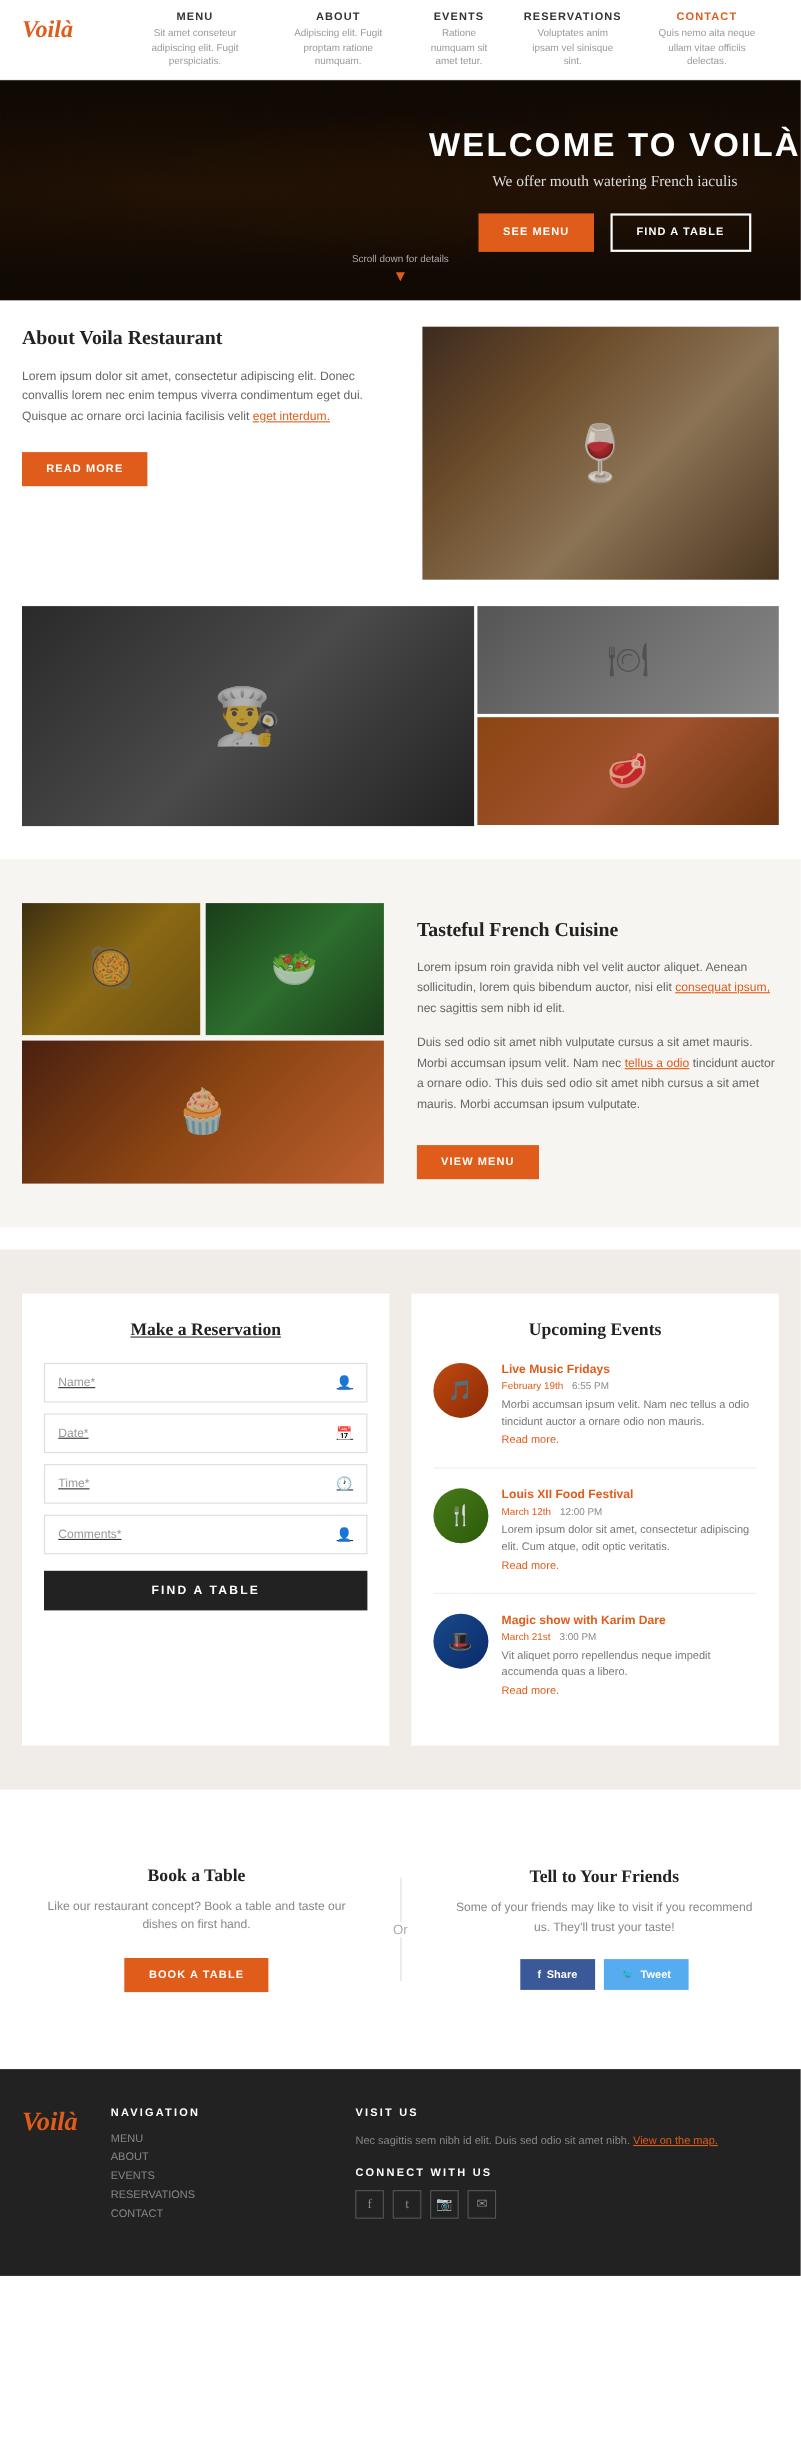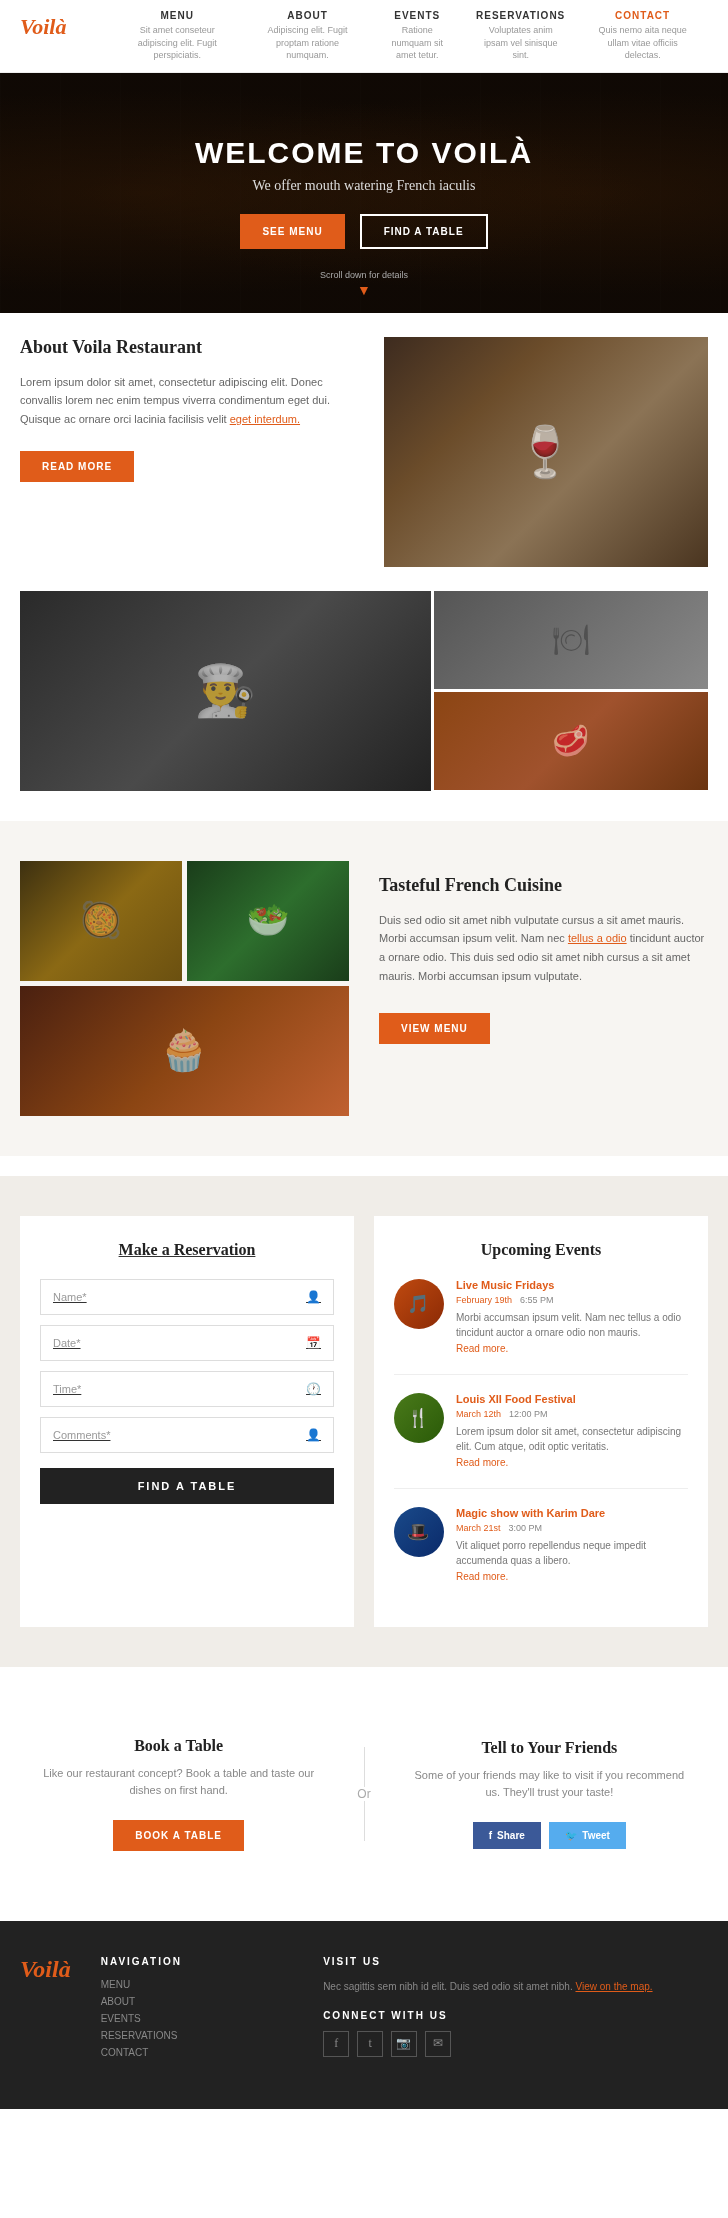--- a/index.html
+++ b/index.html
@@ -8,21 +8,21 @@
     
     nav { background: #fff; display: flex; align-items: flex-start; padding: 10px 20px; border-bottom: 1px solid #eee; }
     .logo { font-size: 22px; color: #e05c1a; font-style: italic; font-weight: bold; margin-right: 30px; min-width: 60px; margin-top: 4px; }
     .nav-items { display: flex; gap: 0; flex: 1; }
     .nav-item { padding: 0 12px; text-align: center; }
     .nav-item .nav-label { font-family: Arial, sans-serif; font-size: 10px; font-weight: bold; letter-spacing: 1px; text-transform: uppercase; color: #333; }
     .nav-item .nav-label.active { color: #e05c1a; }
     .nav-item .nav-desc { font-family: Arial, sans-serif; font-size: 9px; color: #999; line-height: 1.4; margin-top: 3px; }
 
     
-    .hero { position: relative; height: 240px; background: #1a1008; overflow: hidden; display: flex; align-items: center; justify-content: center; }
+    .hero { position: relative; height: 200px; background: #1a1008; overflow: hidden; display: flex; align-items: center; justify-content: flex-end; }
     .hero-bg { position: absolute; inset: 0; background: linear-gradient(rgba(10,5,2,0.65), rgba(10,5,2,0.65)),
       repeating-linear-gradient(90deg, rgba(255,255,255,0.02) 0px, rgba(255,255,255,0.02) 1px, transparent 1px, transparent 60px); }
     .hero-bg::before { content: ''; position: absolute; inset: 0;
       background: radial-gradient(ellipse at 20% 50%, rgba(60,30,5,0.4) 0%, transparent 60%),
                   radial-gradient(ellipse at 80% 50%, rgba(60,30,5,0.4) 0%, transparent 60%); }
     .hero-content { position: relative; text-align: center; color: #fff; }
     .hero-title { font-family: Arial, sans-serif; font-size: 30px; font-weight: bold; letter-spacing: 2px; text-transform: uppercase; margin-bottom: 8px; }
     .hero-sub { font-size: 14px; color: #ddd; margin-bottom: 20px; }
     .hero-buttons { display: flex; gap: 15px; justify-content: center; }
     .btn-orange { background: #e05c1a; color: #fff; border: none; padding: 10px 22px; font-family: Arial, sans-serif; font-size: 10px; font-weight: bold; letter-spacing: 1px; text-transform: uppercase; cursor: pointer; }
@@ -191,20 +191,23 @@
 
 <section class="cuisine-section">
   <div class="cuisine-images">
     <div class="img-placeholder food1"></div>
     <div class="img-placeholder food2"></div>
     <div class="img-placeholder cupcakes"></div>
   </div>
   <div class="cuisine-right">
     <h2>Tasteful French Cuisine</h2>
     <p>
+      <span>Lorem ipsum roin gravida nibh vel velit auctor aliquet. Aenean sollicitudin, lorem quis bibendum auctor, nisi elit </span><a class="highlight">consequat ipsum,</a><span> nec sagittis sem nibh id elit.</span>
+    </p>
+    <p>
       <span>Duis sed odio sit amet nibh vulputate cursus a sit amet mauris. Morbi accumsan ipsum velit. Nam nec </span><a class="highlight2">tellus a odio</a><span> tincidunt auctor a ornare odio. This duis sed odio sit amet nibh cursus a sit amet mauris. Morbi accumsan ipsum vulputate.</span>
     </p>
     <button class="btn-orange" style="margin-top:15px;">VIEW MENU</button>
   </div>
 </section>
 
 <div class="res-events">
   <div class="reservation-box">
     <h3>Make a Reservation</h3>
     <div class="form-field">

